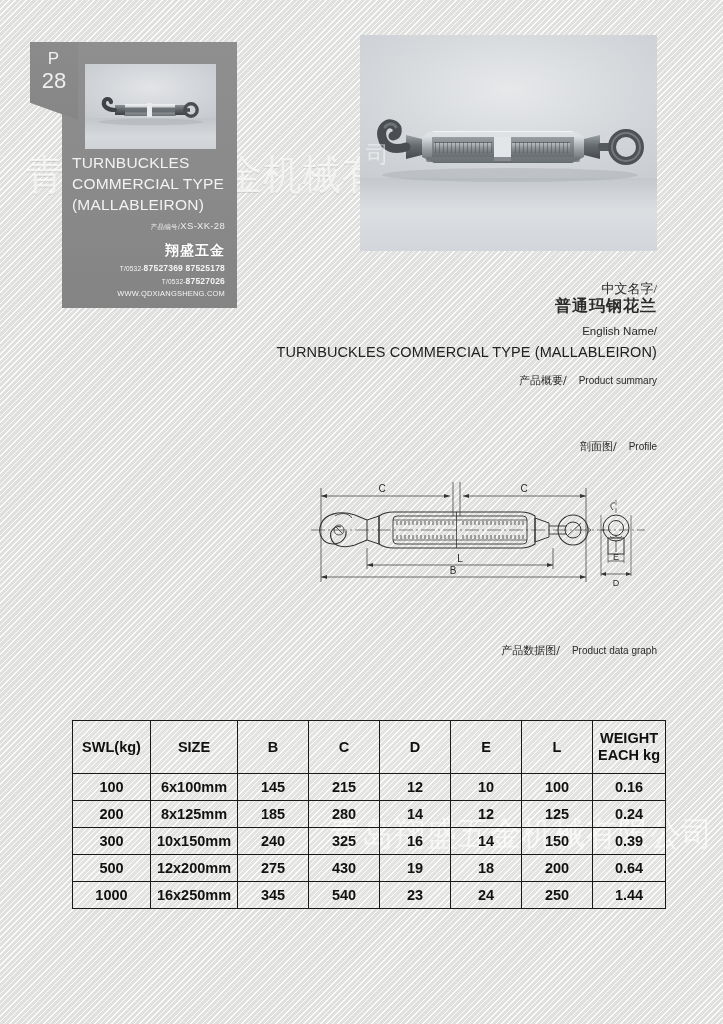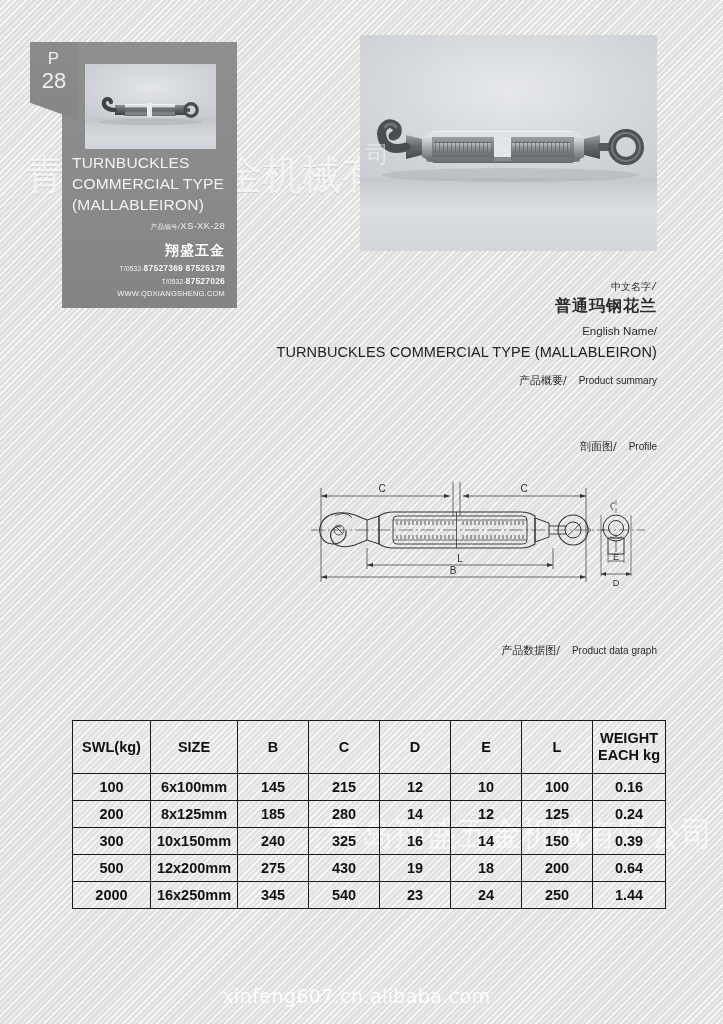--- a/index.html
+++ b/index.html
@@ -189,21 +189,21 @@
   }
 
   
   .r-label {
     position: absolute;
     right: 66px;
     text-align: right;
     color: #2b2b2b;
     white-space: nowrap;
   }
-  #cn-name-label { top: 280px; font-size: 10px; font-family: Liberation Mono, monospace; }
+  #cn-name-label { top: 280px; font-size: 13px; font-family: Liberation Serif, serif; }
   #cn-name-value {
     top: 296px; font-size: 16px; font-weight: bold;
     font-family: "DejaVu Sans", sans-serif; letter-spacing: 1px;
   }
   #en-name-label { top: 325px; font-size: 11.5px; }
   #en-name-value {
     top: 344px; font-size: 14.5px; letter-spacing: 0.1px; color: #222;
   }
   #summary-label { top: 373px; font-size: 11px; font-family: "DejaVu Sans", sans-serif; }
   #profile-label { top: 439px; font-size: 11px; font-family: "DejaVu Sans", sans-serif; }
@@ -605,27 +605,26 @@
           <td>500</td>
           <td>12x200mm</td>
           <td>275</td>
           <td>430</td>
           <td>19</td>
           <td>18</td>
           <td>200</td>
           <td>0.64</td>
         </tr>
         <tr>
-          <td>2000</td>
+          <td>1000</td>
           <td>16x250mm</td>
           <td>345</td>
           <td>540</td>
           <td>23</td>
           <td>24</td>
           <td>250</td>
           <td>1.44</td>
         </tr>
       </tbody>
   </table>
 
-  <div id="site-watermark">xinfeng607.cn.alibaba.com</div>
 
 </div>
 
 </body></html>

